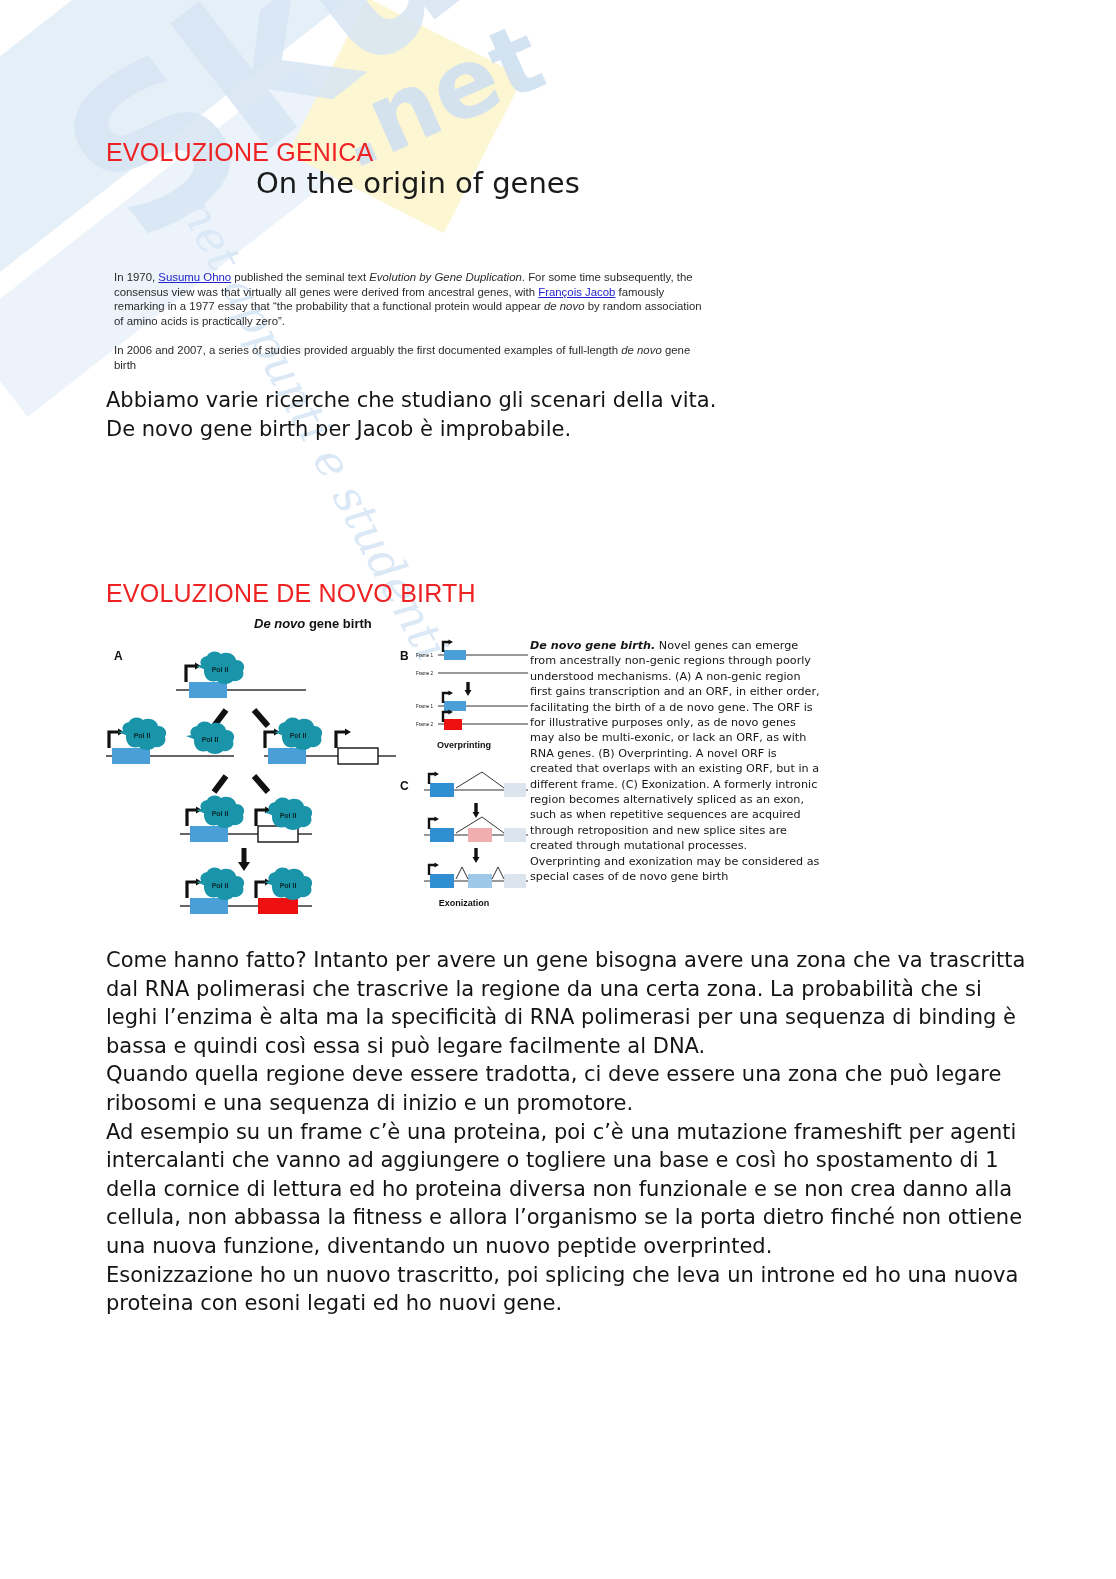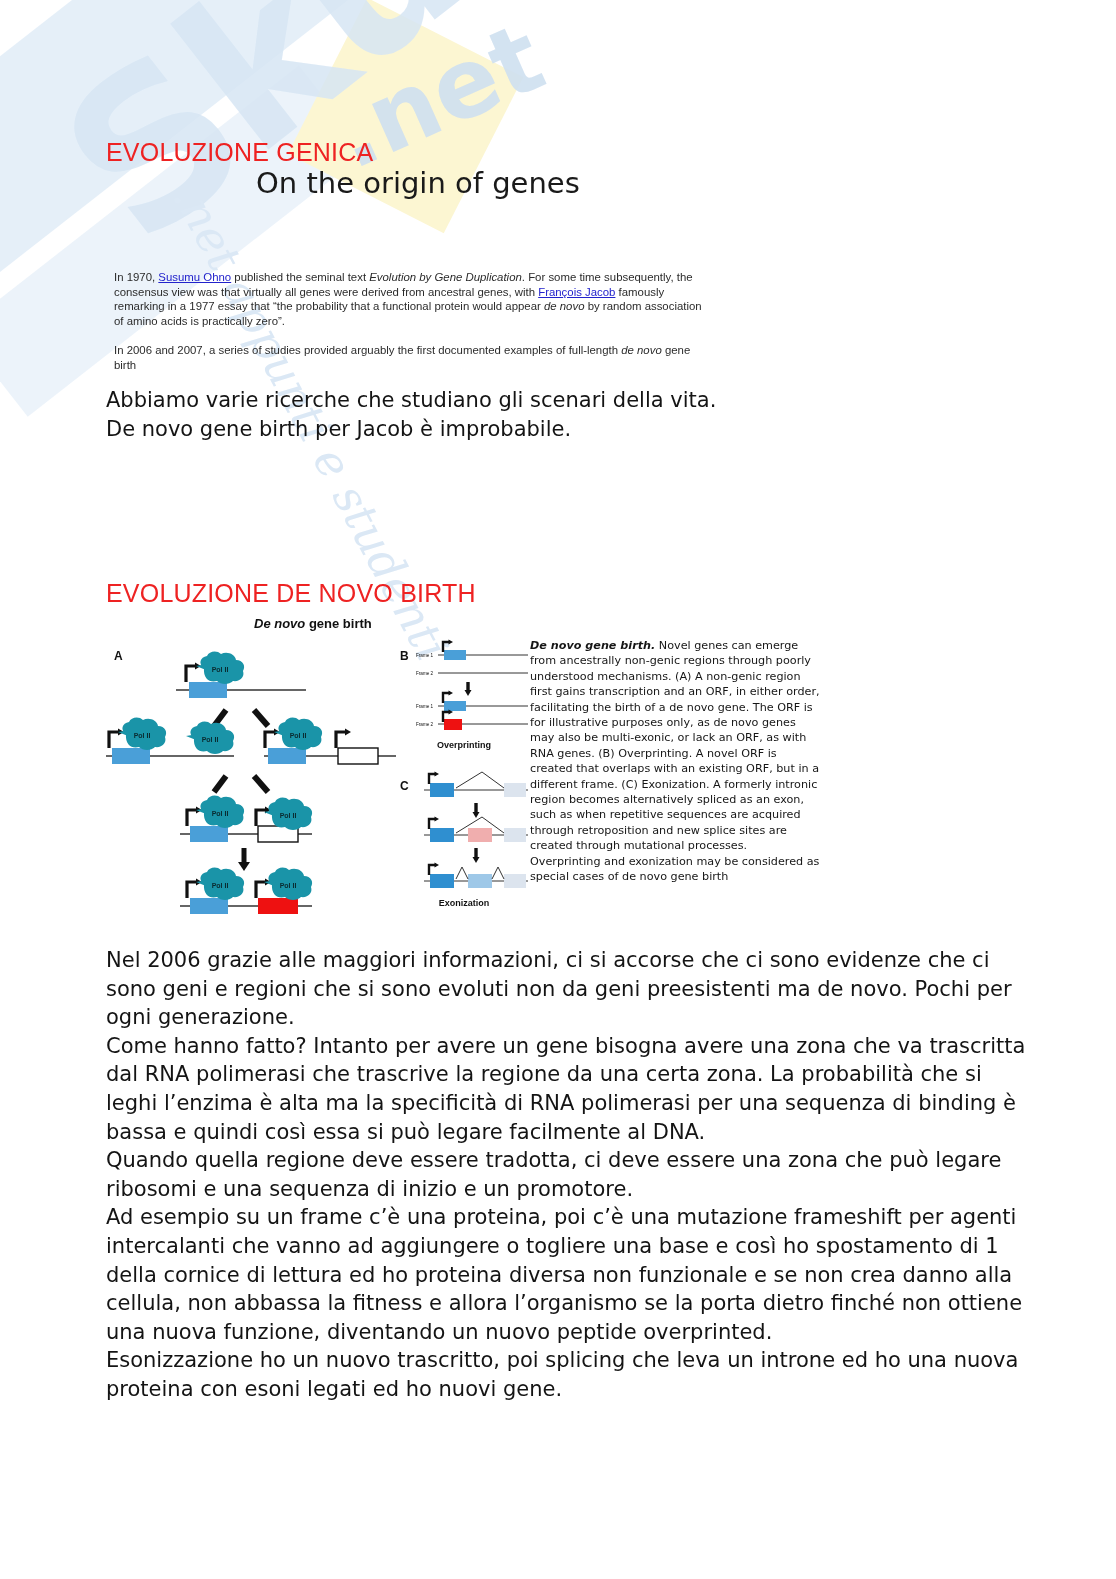--- a/index.html
+++ b/index.html
@@ -387,21 +387,20 @@
 
         <text x="66" y="268" font-family="'Liberation Sans',sans-serif" font-size="9" font-weight="bold" fill="#111" text-anchor="middle">Exonization</text>
       </svg>
 
       <div class="fig-caption">
         <b><i>De novo gene birth.</i></b><span> Novel genes can emerge from ancestrally non-genic regions through poorly understood mechanisms. (A) A non-genic region first gains transcription and an ORF, in either order, facilitating the birth of a de novo gene. The ORF is for illustrative purposes only, as de novo genes may also be multi-exonic, or lack an ORF, as with RNA genes. (B) Overprinting. A novel ORF is created that overlaps with an existing ORF, but in a different frame. (C) Exonization. A formerly intronic region becomes alternatively spliced as an exon, such as when repetitive sequences are acquired through retroposition and new splice sites are created through mutational processes. Overprinting and exonization may be considered as special cases of de novo gene birth</span>
       </div>
     </div>
 
     <div class="body-text" id="body-2">
-      <div>Nel 2006 grazie alle maggiori informazioni, ci si accorse che ci sono evidenze che ci sono geni e regioni che si sono evoluti non da geni preesistenti ma de novo. Pochi per ogni generazione.</div>
       <div>Come hanno fatto? Intanto per avere un gene bisogna avere una zona che va trascritta dal RNA polimerasi che trascrive la regione da una certa zona. La probabilità che si leghi l’enzima è alta ma la specificità di RNA polimerasi per una sequenza di binding è bassa e quindi così essa si può legare facilmente al DNA.</div>
       <div>Quando quella regione deve essere tradotta, ci deve essere una zona che può legare ribosomi e una sequenza di inizio e un promotore.</div>
       <div>Ad esempio su un frame c’è una proteina, poi c’è una mutazione frameshift per agenti intercalanti che vanno ad aggiungere o togliere una base e così ho spostamento di 1 della cornice di lettura ed ho proteina diversa non funzionale e se non crea danno alla cellula, non abbassa la fitness e allora l’organismo se la porta dietro finché non ottiene una nuova funzione, diventando un nuovo peptide overprinted.</div>
       <div>Esonizzazione ho un nuovo trascritto, poi splicing che leva un introne ed ho una nuova proteina con esoni legati ed ho nuovi gene.</div>
     </div>
 
   </div>
 </div>
 
 </body></html>

